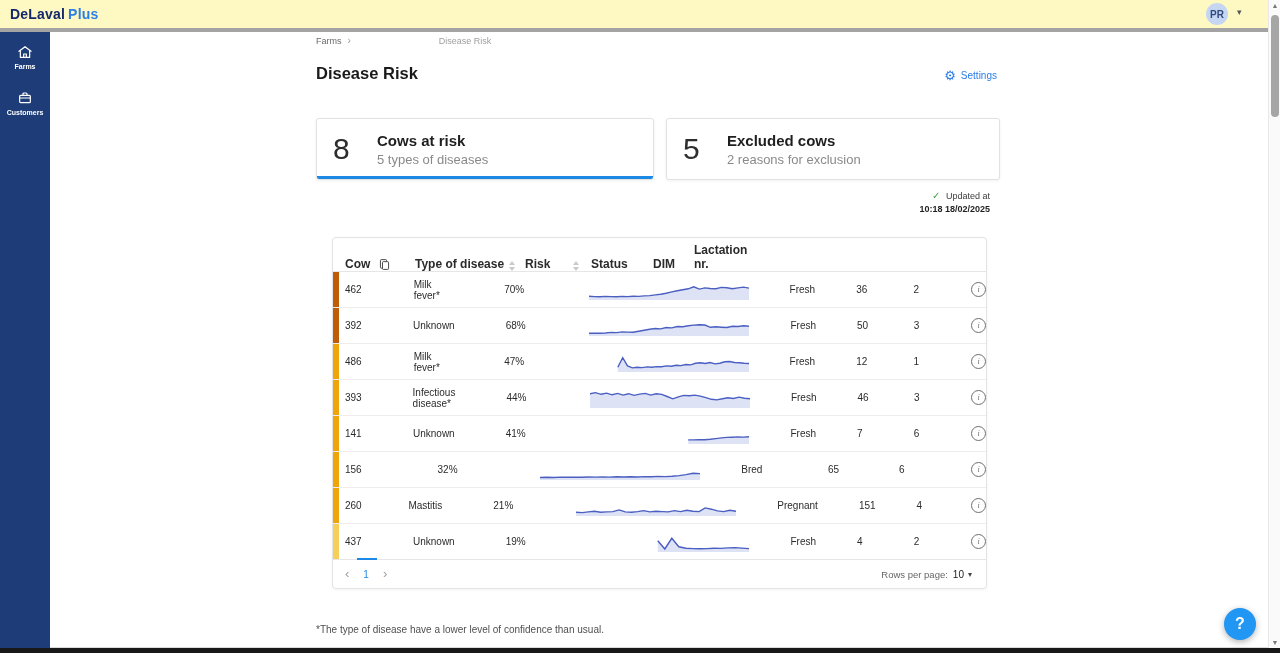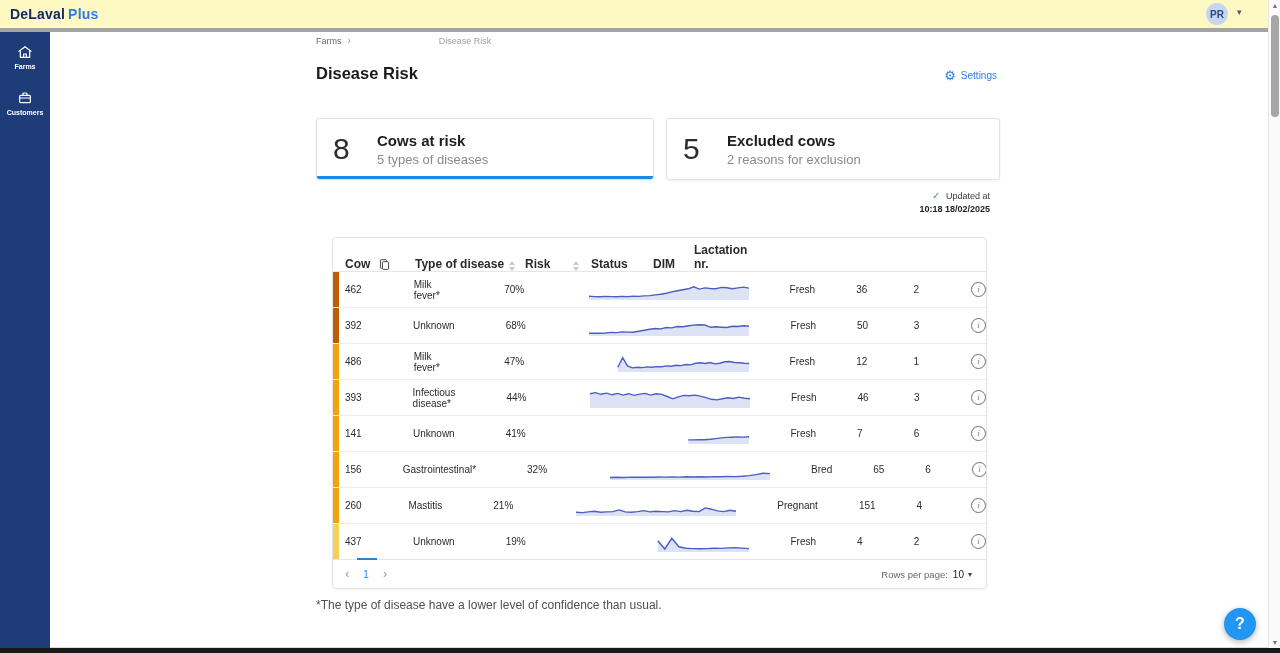--- a/index.html
+++ b/index.html
@@ -83,21 +83,21 @@
   .page-ind{position:absolute;left:24px;top:-2px;width:20px;height:2px;background:#1E88E5;}
   .pg-group{display:flex;align-items:center;gap:14px;padding-left:12px;}
   .pg-btn{color:#9e9e9e;font-size:13px;cursor:pointer;line-height:10px;}
   .pg-num{color:#1E88E5;cursor:pointer;}
   .rpp{margin-left:auto;display:flex;align-items:center;gap:5px;padding-right:14px;}
   .rpp-label{color:#666;font-size:9.5px;}
   .rpp-val{display:flex;align-items:center;gap:4px;color:#222;cursor:pointer;}
   .rpp-caret{font-size:8px;color:#444;}
 
   
-  .footnote{position:absolute;left:316px;top:598px;font-size:12px;color:#4f4f4f;}
+  .footnote{position:absolute;left:316px;top:624px;font-size:10px;color:#4f4f4f;}
   .help-btn{position:absolute;left:1224px;top:608px;width:32px;height:32px;border-radius:50%;
             background:#2196F3;color:#fff;font-size:16px;font-weight:bold;display:flex;align-items:center;
             justify-content:center;box-shadow:0 2px 6px rgba(0,0,0,.3);cursor:pointer;z-index:6;}
 
   
   .scrollbar{position:absolute;right:0;top:0;width:12px;height:648px;background:#FAFAFA;
              border-left:1px solid #E8E8E8;box-sizing:border-box;z-index:7;}
   .sb-thumb{position:absolute;left:2px;top:15px;width:8px;height:102px;background:#A6A6A6;border-radius:4px;cursor:pointer;}
   .sb-up,.sb-down{position:absolute;left:0;width:12px;text-align:center;font-size:7px;color:#777;cursor:pointer;}
   .sb-up{top:2px;} .sb-down{bottom:2px;}
@@ -301,21 +301,20 @@
           <div class="c c5">Fresh</div>
           <div class="c c6">7</div>
           <div class="c c7">6</div>
           <div class="c c8">
             <span class="info">i</span>
           </div>
         </div>
         <div class="t-row">
           <span class="sev" style="background:#EFA40B"></span>
           <div class="c c1">156</div>
-          <div class="c c2">Gastrointestinal*</div>
           <div class="c c3">32%</div>
           <div class="c c4">
             <svg class="spark" width="160" height="22">
               <polygon points="0.0,21 0.0,18.5 7.0,18.3 13.9,18.5 20.9,18.1 27.8,18.3 34.8,18.1 41.7,18.3 48.7,18.0 55.7,18.1 62.6,18.0 69.6,18.1 76.5,17.8 83.5,18.0 90.4,17.8 97.4,18.0 104.3,17.6 111.3,17.8 118.3,17.4 125.2,17.6 132.2,17.3 139.1,16.6 146.1,15.6 153.0,14.2 160.0,14.6 160,21" fill="#DDE2F4"></polygon>
               <polyline points="0.0,18.5 7.0,18.3 13.9,18.5 20.9,18.1 27.8,18.3 34.8,18.1 41.7,18.3 48.7,18.0 55.7,18.1 62.6,18.0 69.6,18.1 76.5,17.8 83.5,18.0 90.4,17.8 97.4,18.0 104.3,17.6 111.3,17.8 118.3,17.4 125.2,17.6 132.2,17.3 139.1,16.6 146.1,15.6 153.0,14.2 160.0,14.6" fill="none" stroke="#4A5FC1" stroke-width="1.4"></polyline>
             </svg>
           </div>
           <div class="c c5">Bred</div>
           <div class="c c6">65</div>
           <div class="c c7">6</div>

